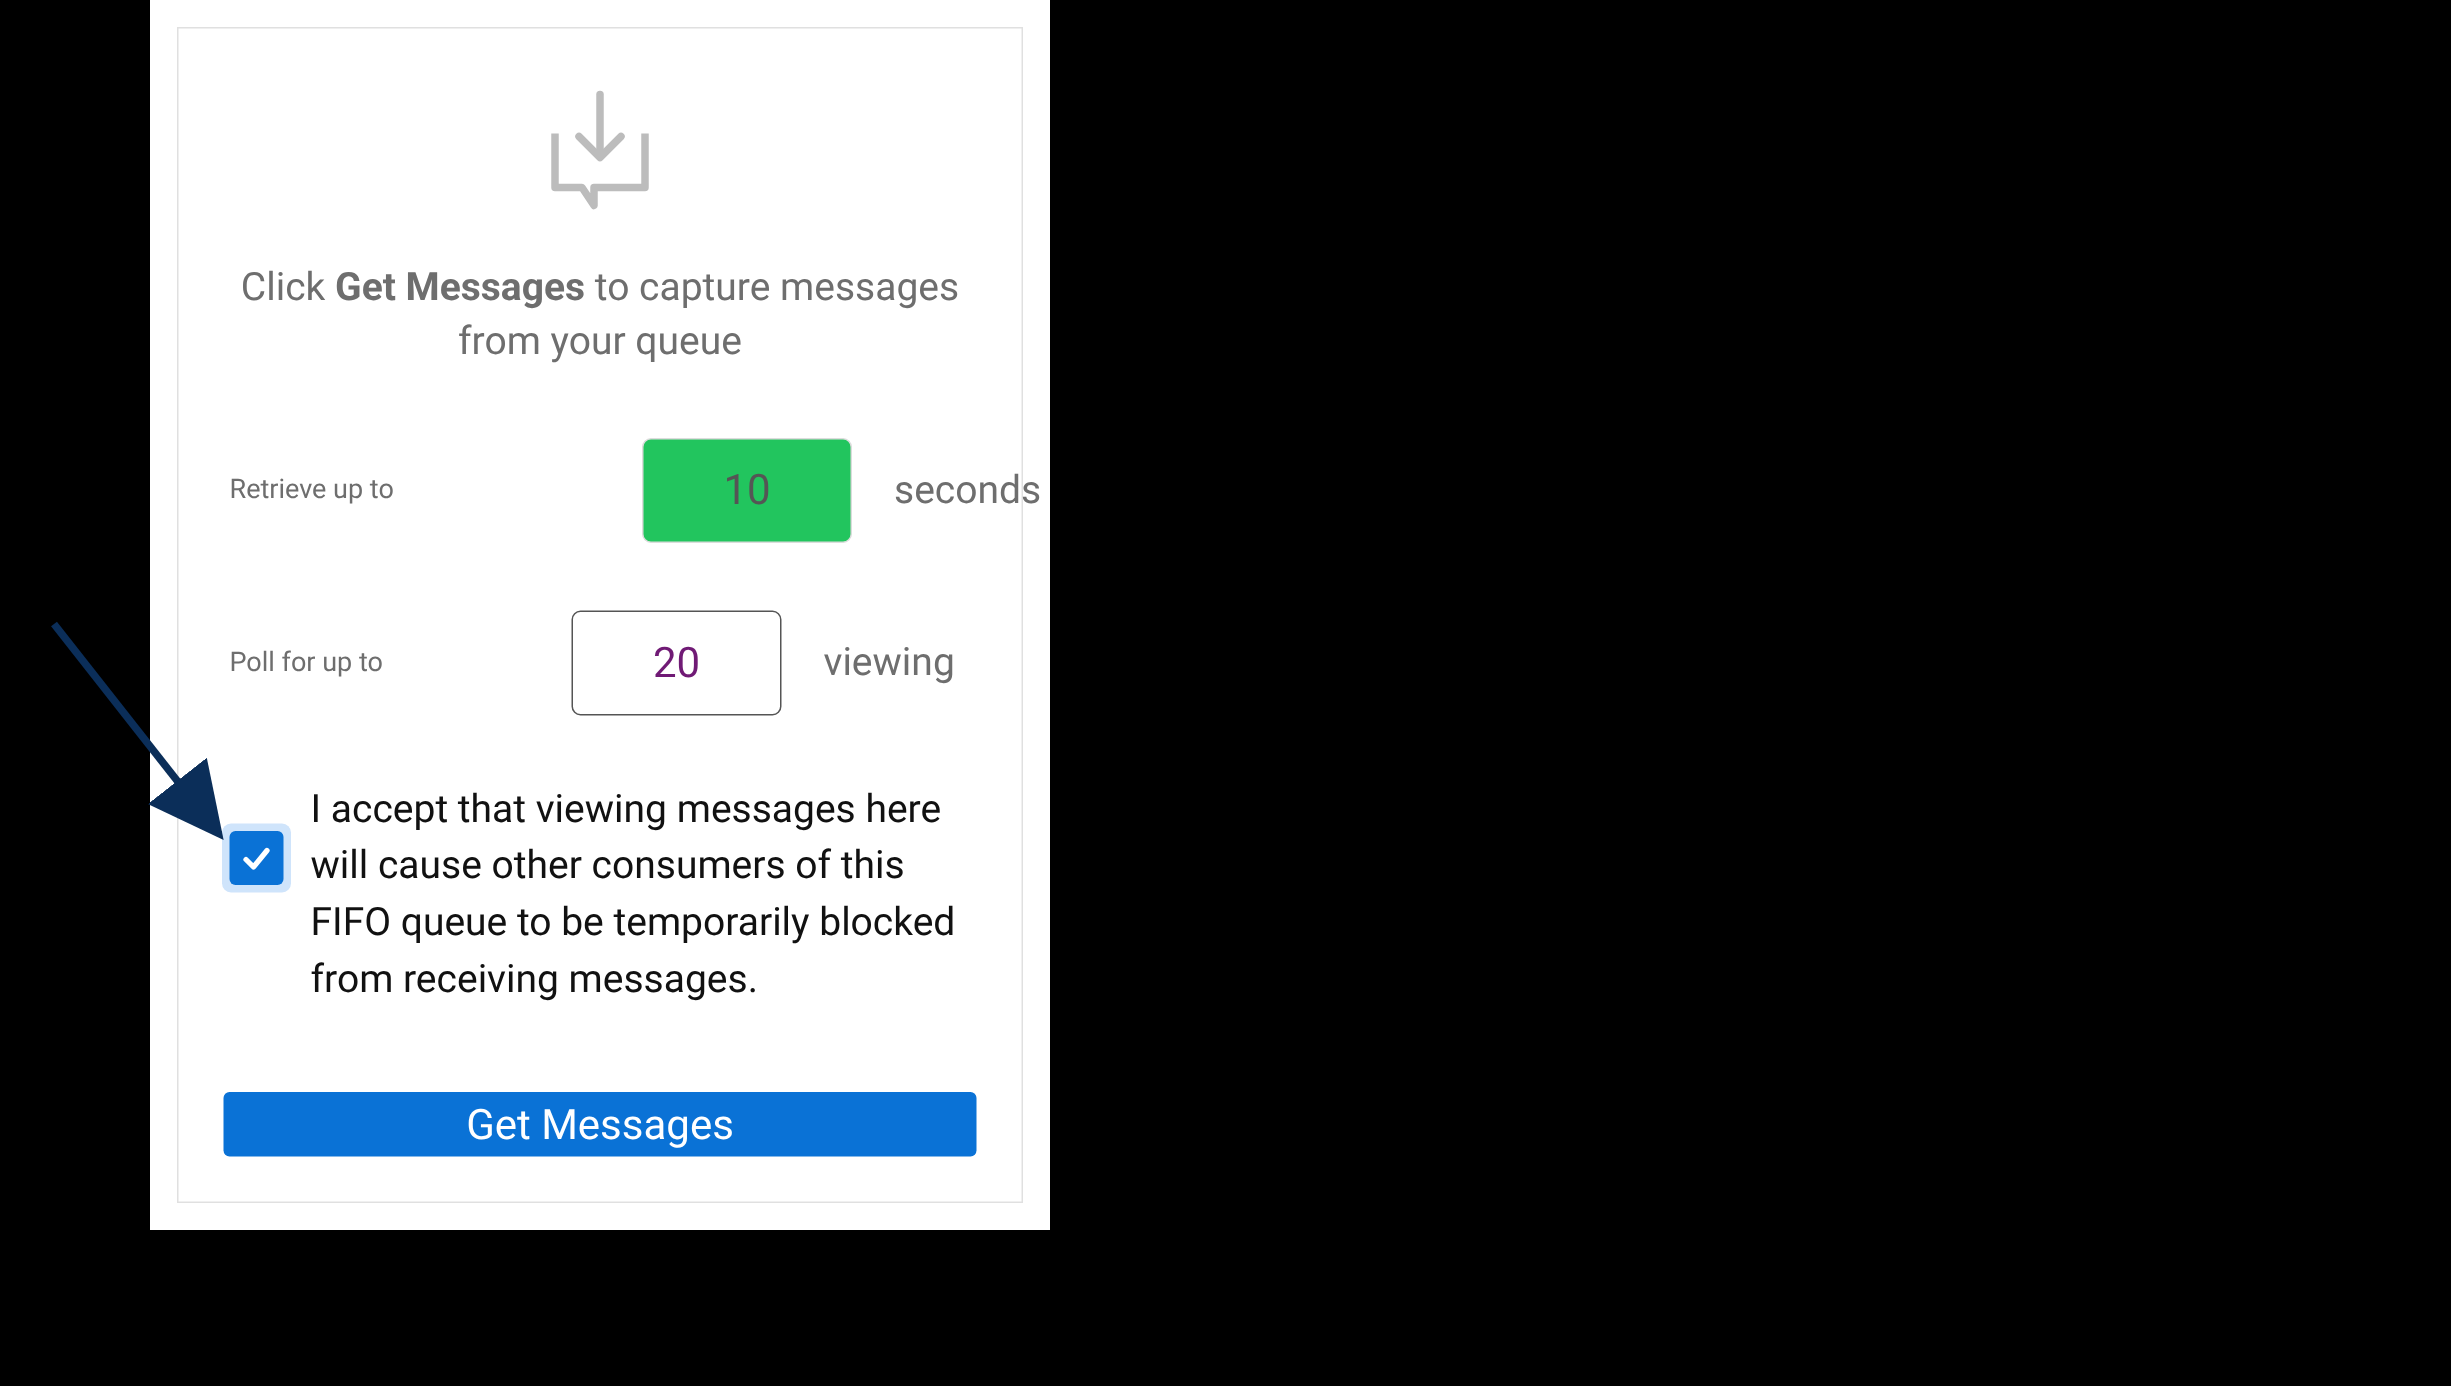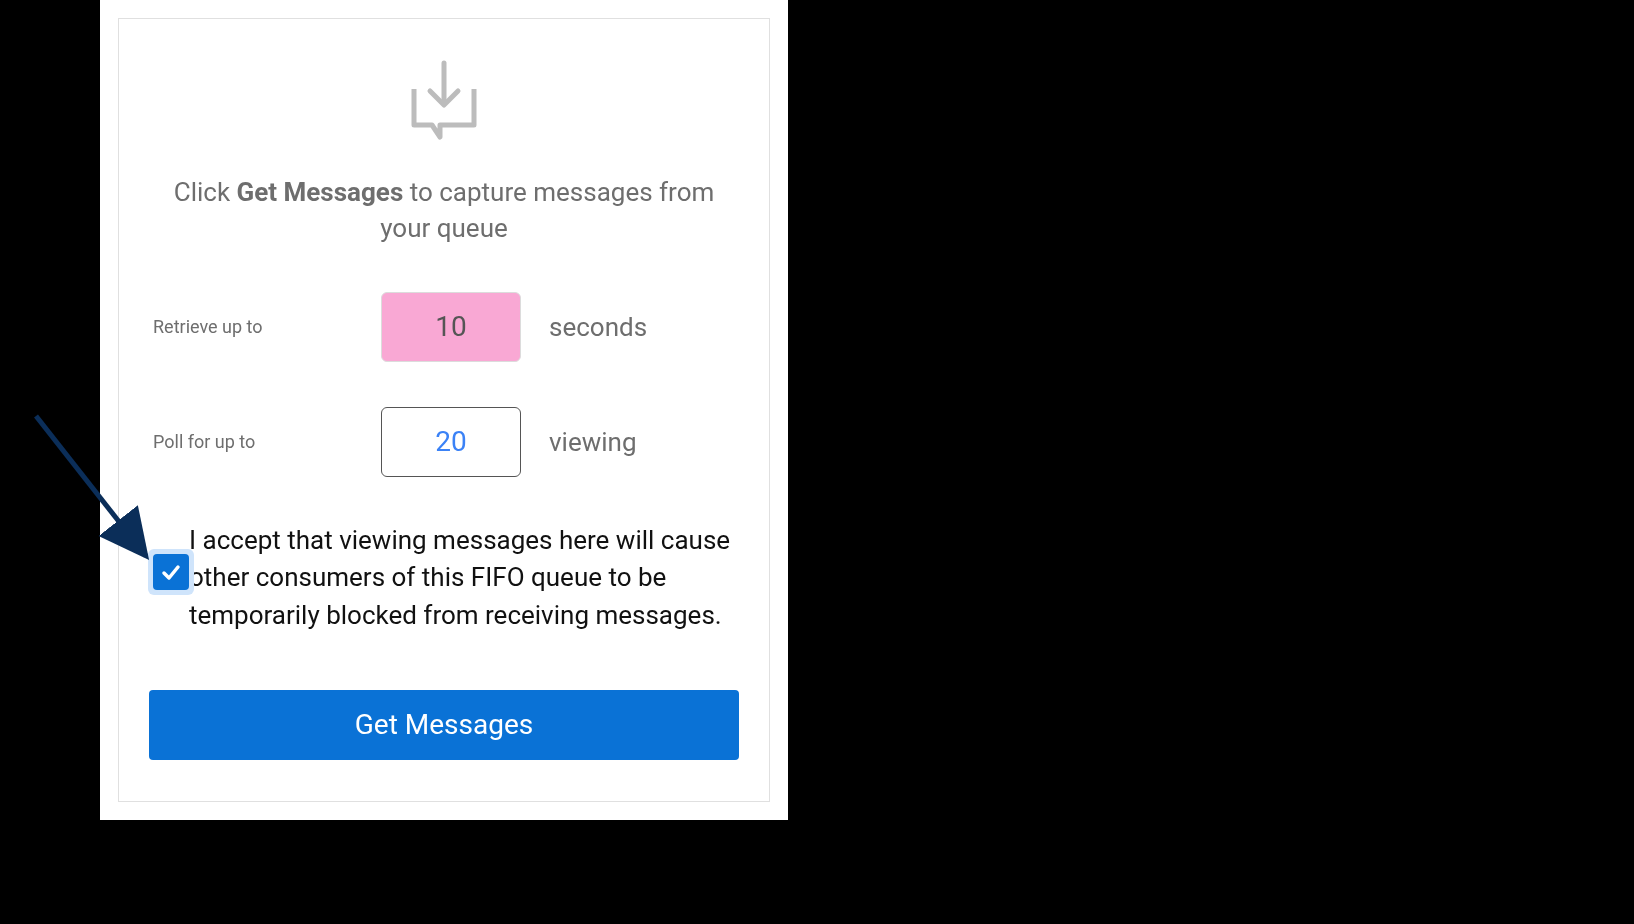--- a/index.html
+++ b/index.html
@@ -7,21 +7,21 @@
       background: #000;
       font-family: -apple-system, BlinkMacSystemFont, "Segoe UI", Roboto, Helvetica, Arial, sans-serif;
       width: 1634px;
       height: 924px;
       position: relative;
     }
     .panel {
       position: absolute;
       left: 100px;
       top: 0;
-      width: 688px;
+      width: 600px;
       height: 820px;
       background: #fff;
       padding: 18px;
     }
     .inner-border {
       width: 100%;
       height: 100%;
       border: 1px solid #e0e0e0;
       padding: 40px 30px 30px 30px;
       display: flex;
@@ -58,32 +58,34 @@
     }
     .num-input {
       width: 140px;
       height: 70px;
       font-size: 28px;
       text-align: center;
       border-radius: 6px;
       font-family: inherit;
     }
     .num-input.disabled {
-      background: #f9a8d4;
+      background: #22c55e;
       border: 1px solid #dcdcdc;
       color: #555;
+      margin-left: 47px;
     }
     .num-input.enabled {
       background: #fff;
       border: 1.5px solid #555;
-      color: #3b82f6;
+      color: #701a75;
     }
     .consent-row {
       display: flex;
       align-items: flex-start;
+      gap: 18px;
       padding: 0 4px;
       margin-bottom: 55px;
     }
     .checkbox {
       flex: 0 0 auto;
       width: 36px;
       height: 36px;
       margin-top: 32px;
       position: relative;
       cursor: pointer;

